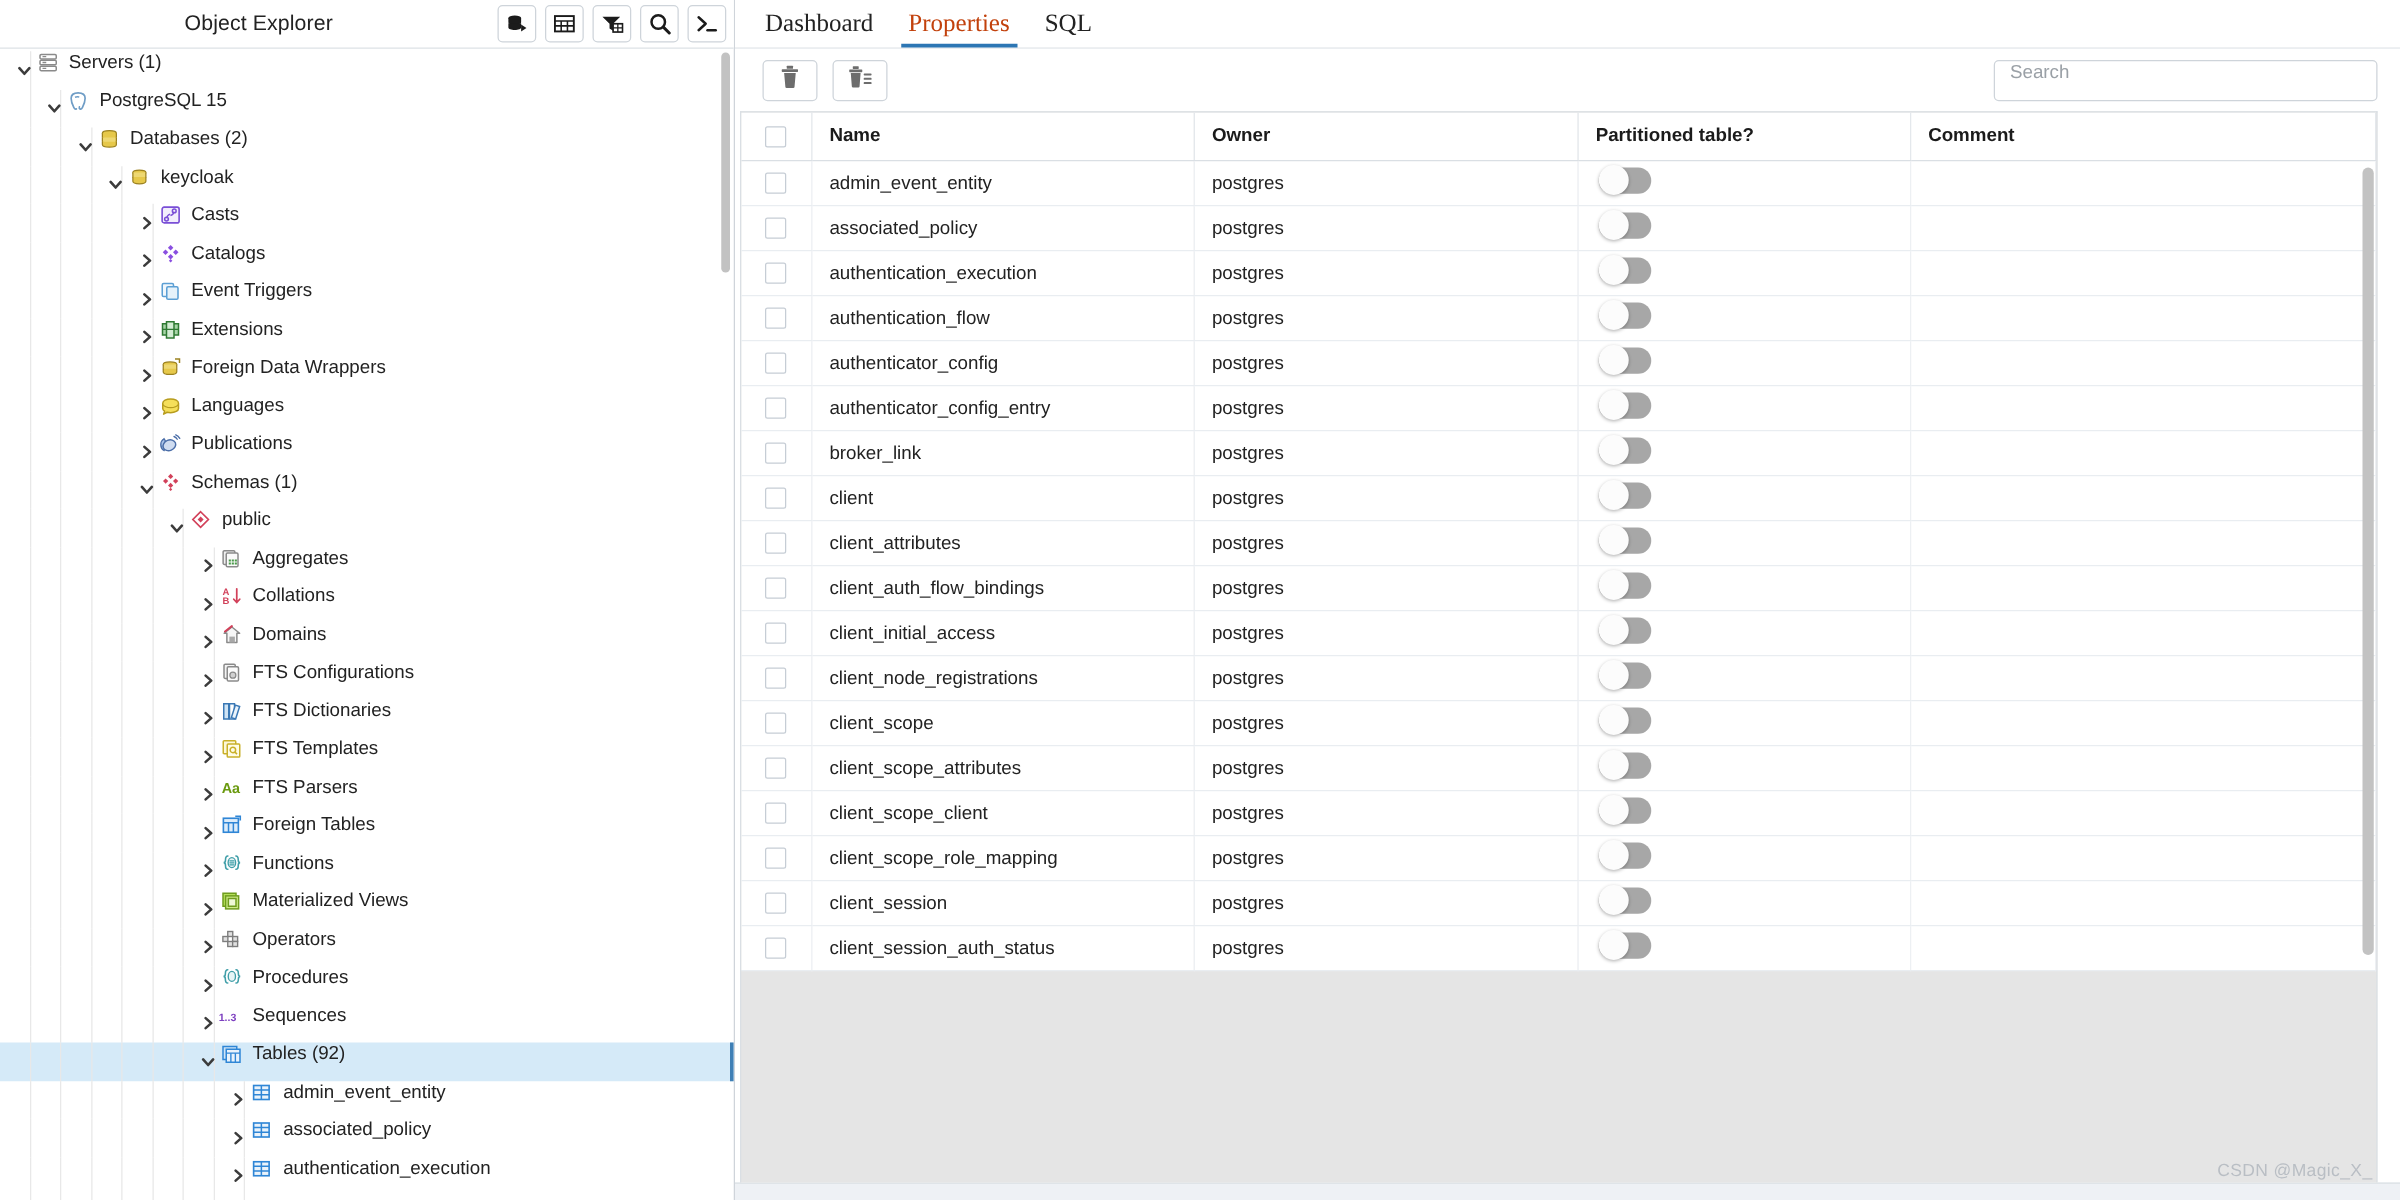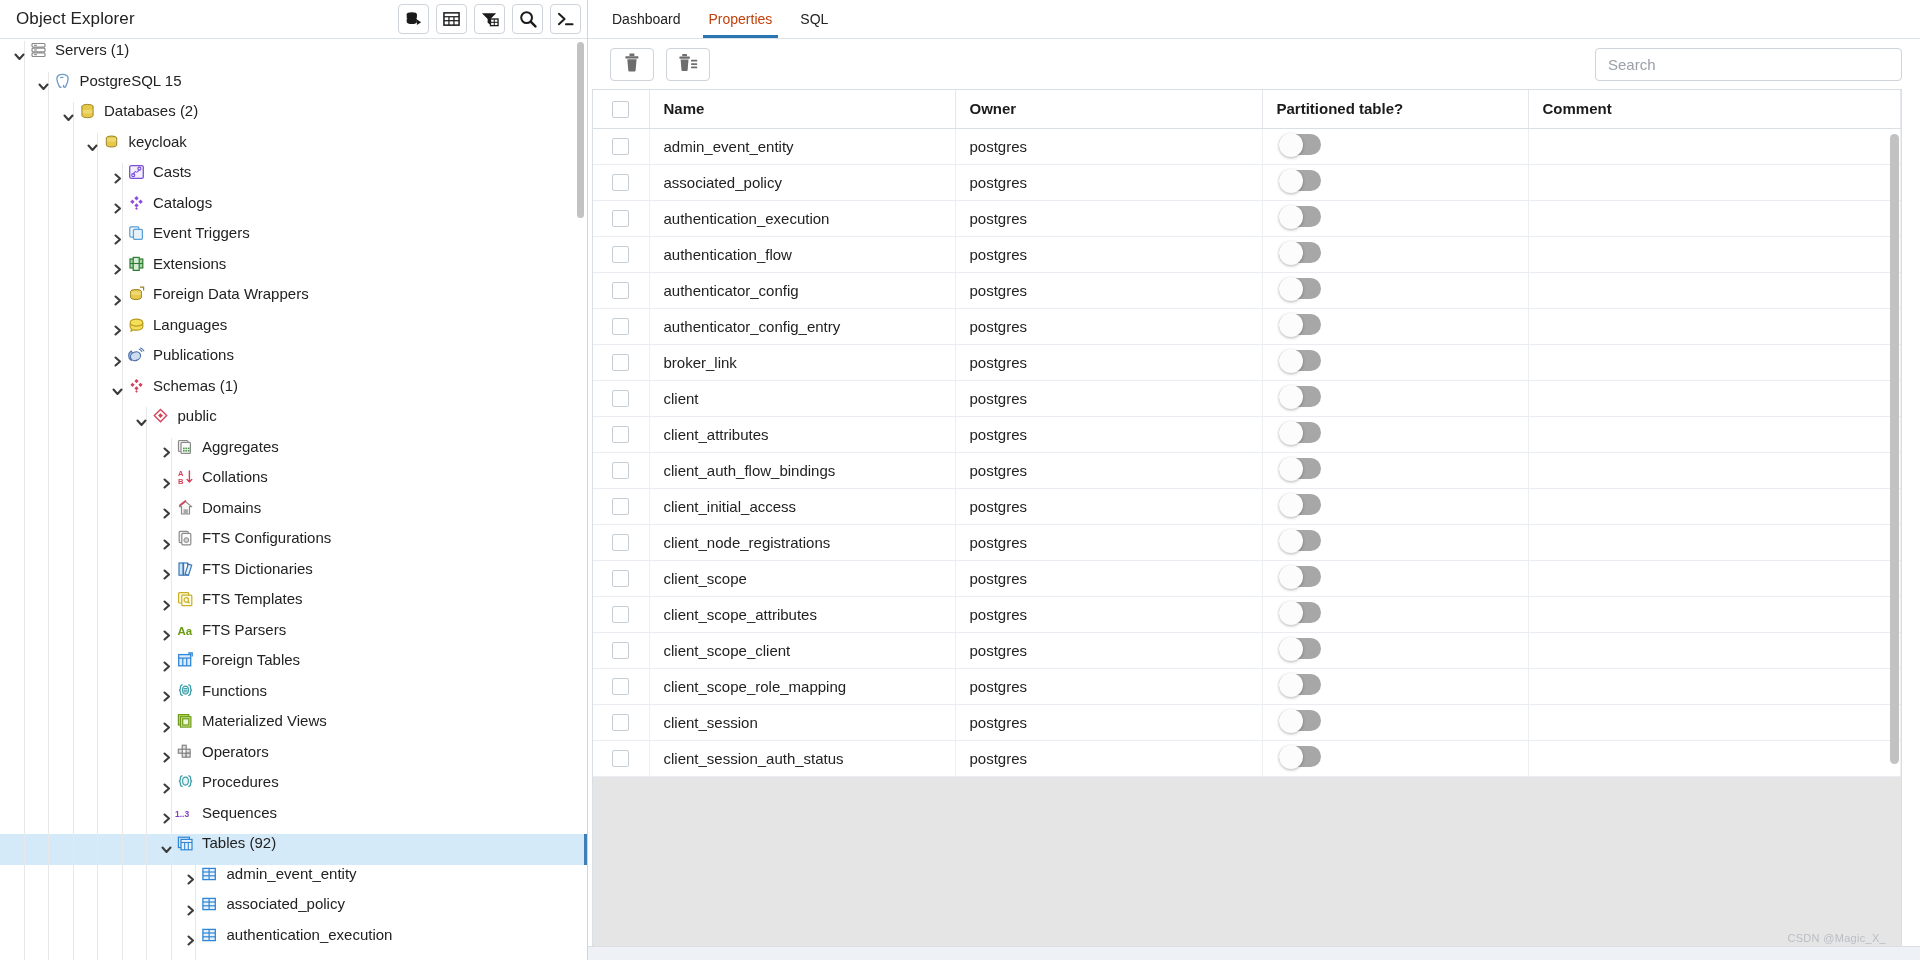--- a/index.html
+++ b/index.html
@@ -17,21 +17,21 @@
     border-right: 1px solid #cfd4da;
     background: #fff; position: relative;
   }
   #obj-header {
     height: 39px; min-height: 39px;
     display: flex; align-items: center;
     padding: 0 6px 0 16px;
     border-bottom: 1px solid #dde2e6;
     background: #fff;
   }
-  #obj-title { font-size: 17px; color: #222; flex: 1; letter-spacing: .1px; }
+  #obj-title { font-size: 17px; color: #222; flex: 1; letter-spacing: .1px; text-align: center; }
   .hdr-btns { display: flex; gap: 7px; }
   .hdr-btn {
     width: 31px; height: 30px;
     border: 1px solid #ced4da; border-radius: 4px;
     background: #fff; display: flex; align-items: center; justify-content: center;
     cursor: pointer;
   }
   .hdr-btn svg { display: block; }
 
   
@@ -68,40 +68,40 @@
   }
 
   
   #right { flex: 1; height: 960px; display: flex; flex-direction: column; background: #fff; }
   #tabs {
     height: 39px; min-height: 39px; display: flex; align-items: stretch;
     border-bottom: 1px solid #dde2e6; background: #fff; padding-left: 10px;
   }
   .tab {
     padding: 13px 14px; display: flex; align-items: center;
-    font-size: 14px; color: #222; cursor: pointer; position: relative;
+    font-size: 20px; color: #222; cursor: pointer; position: relative; font-family: Liberation Serif, serif;
   }
   .tab.active { color: #c2410c; }
   .tab.active::after {
     content: ""; position: absolute; left: 8px; right: 8px; bottom: 0;
     height: 3px; background: #2c76b4;
   }
 
   #toolbar {
     height: 50px; min-height: 50px; display: flex; align-items: center;
     padding: 0 18px 0 22px; gap: 12px; background: #fff;
   }
   .tb-btn {
     width: 44px; height: 33px; border: 1px solid #ced4da; border-radius: 4px;
     background: #fff; display: flex; align-items: center; justify-content: center; cursor: pointer;
   }
   #tb-spacer { flex: 1; }
   #search-box {
     width: 307px; height: 33px; border: 1px solid #ced4da; border-radius: 4px;
-    background: #fff; display: flex; align-items: center; padding: 0 12px;
+    background: #fff; display: flex; align-items: flex-start; padding: 0 12px;
   }
   #search-box input {
     border: 0; outline: 0; width: 100%; font-size: 15px;
     font-family: "Liberation Sans", sans-serif; color: #222; background: transparent;
   }
   #search-box input::placeholder { color: #9aa0a6; }
 
   #grid-wrap {
     flex: 1; margin: 0 18px 0 4px; border: 1px solid #dadfe4;
     border-bottom: 0; overflow: hidden; position: relative; background: #e5e5e5;
@@ -138,22 +138,22 @@
     box-shadow: 0 1px 3px rgba(0,0,0,.30);
   }
   #grid-scroll {
     position: absolute; right: 2px; top: 44px; width: 9px; height: 630px;
     border-radius: 5px; background: #c2c2c2;
   }
   #bottom-strip {
     height: 14px; background: #eef1f5; border-top: 1px solid #dadfe4;
   }
   #watermark {
-    position: absolute; right: 34px; bottom: 16px;
-    font-size: 11px; color: #b9bec4; letter-spacing: .3px; z-index: 50;
+    position: absolute; right: 22px; bottom: 16px;
+    font-size: 14px; color: #b9bec4; letter-spacing: .3px; z-index: 50;
   }
 </style>
 </head>
 <body>
 
 <div id="app">
 
   <div id="left">
 
     <div id="obj-header">

